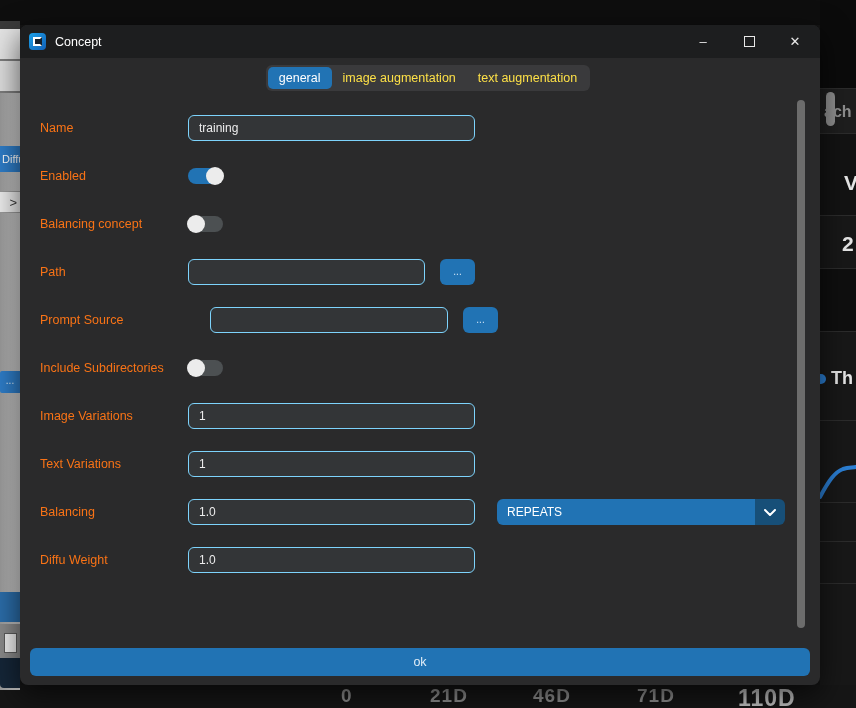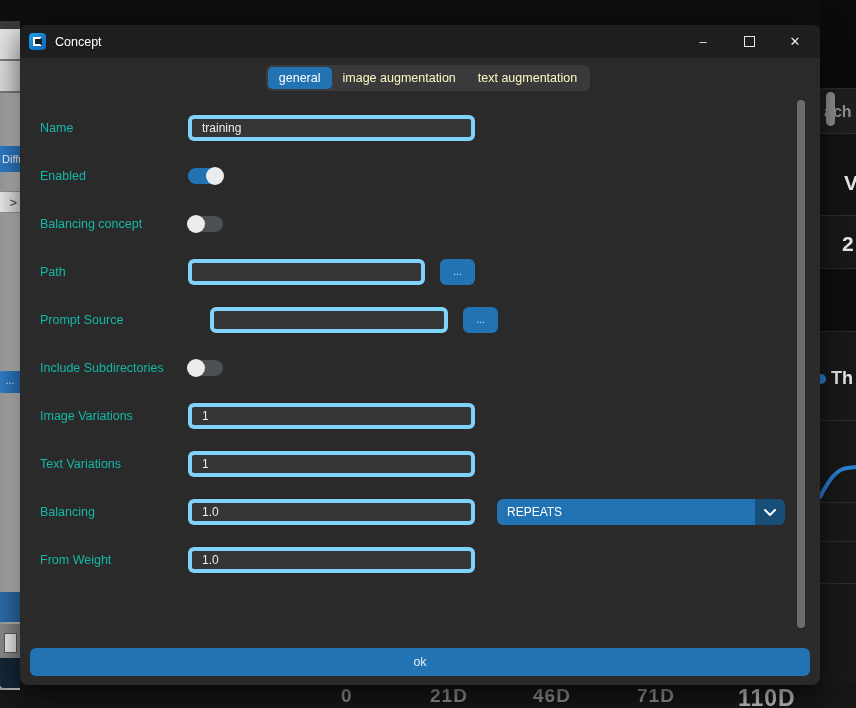--- a/index.html
+++ b/index.html
@@ -59,29 +59,29 @@
     border:2px solid #fff; border-right-color:transparent;
   }
   #title-text { font-size:12.5px; color:#ffffff; margin-left:9px; }
   #win-controls { position:absolute; right:2px; top:0; height:33px; display:flex; }
   .win-btn { width:46px; height:33px; display:flex; align-items:center; justify-content:center; color:#e8e8e8; font-size:13px; cursor:default; }
   #max-glyph { width:11px; height:11px; border:1.4px solid #e8e8e8; }
 
   
   #tab-row { position:absolute; left:0; top:40px; width:100%; display:flex; justify-content:center; }
   #tab-container { display:inline-flex; background:#3a3a3c; border-radius:6px; padding:2px;margin-left:16px; }
-  .tab { font-size:12.5px; color:#fef9c3; padding:4px 11px; border-radius:5px; white-space:nowrap; }
+  .tab { font-size:12.5px; color:#fde047; padding:4px 11px; border-radius:5px; white-space:nowrap; }
   .tab.active { background:#2173b4; color:#ffffff; }
 
   
   #rows { position:absolute; left:20px; top:79px; right:20px; }
   .row { height:48px; display:flex; align-items:center; }
-  .flabel { width:148px; font-size:12.5px; color:#14b8a6; flex:none; }
+  .flabel { width:148px; font-size:12.5px; color:#f97316; flex:none; }
   .text-input {
-    height:26px; background:#333537; border:4px solid #7dd3fc; border-radius:6px;
+    height:26px; background:#333537; border:1px solid #7dd3fc; border-radius:6px;
     color:#ececec; font-size:12px; padding:0 10px; outline:none;
     font-family:"Liberation Sans", sans-serif;
   }
   .w-main { width:287px; }
   .w-path { width:237px; }
   .w-side { width:238px; }
   .gap15 { width:15px; flex:none; } .gap22 { width:22px; flex:none; }
   .browse-btn {
     width:35px; height:26px; background:#2173b4; border:none; border-radius:6px;
     color:#cfe3f5; font-size:10px; line-height:10px; flex:none; cursor:pointer;
@@ -248,21 +248,21 @@
         <div class="dd-main">REPEATS</div>
         <div class="dd-btn">
           <svg width="12" height="7" viewBox="0 0 12 7">
               <path d="M1,1 L6,6 L11,1" fill="none" stroke="#fff" stroke-width="2" stroke-linecap="round" stroke-linejoin="round"></path>
             </svg>
         </div>
       </div>
     </div>
 
     <div class="row">
-      <div class="flabel">From Weight</div>
+      <div class="flabel">Diffu Weight</div>
       <input class="text-input w-main" value="1.0" style="">
     </div>
   </div>
 
   <div id="dlg-scrollbar"></div>
 
   <button id="ok-button">ok</button>
 </div>
 
 </body></html>

